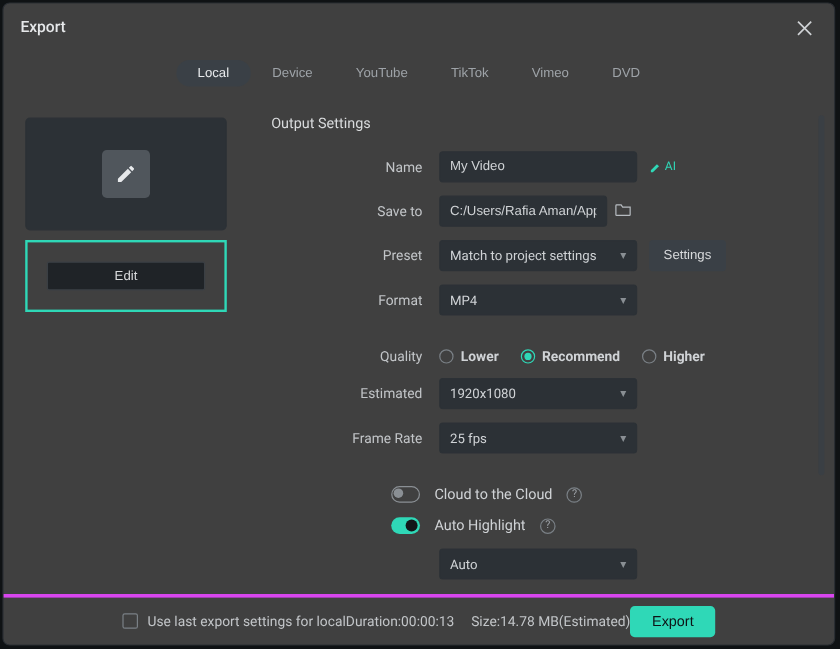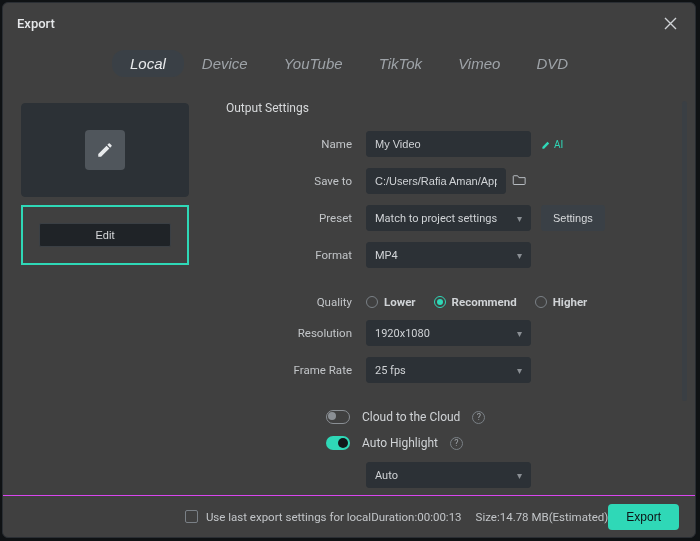--- a/index.html
+++ b/index.html
@@ -28,24 +28,24 @@
 .close-btn { background: none; border: none; color: #cfd2d5; cursor: pointer; padding: 4px; }
 .close-btn svg { display: block; }
 
 .tabs {
   display: flex; gap: 0; justify-content: center;
   padding: 6px 0 10px;
 }
 .tab {
   padding: 5px 18px;
   border-radius: 12px;
-  font-size: 15px;
+  font-size: 11px;
   color: #9ea3a8;
   cursor: pointer;
-  border: none; background: none; font-style: italic;
+  border: none; background: none;
 }
 .tab.active { background: #3a4046; color: #e8eaec; }
 
 .body {
   flex: 1;
   display: flex;
   padding: 8px 18px 0 18px;
   gap: 30px;
   overflow: hidden;
   position: relative;
@@ -163,22 +163,22 @@
 .help-icon {
   width: 13px; height: 13px; border-radius: 50%;
   border: 1px solid #7a8086; color: #9ea3a8;
   display: inline-flex; align-items: center; justify-content: center;
   font-size: 9px; cursor: pointer;
 }
 .spacer-row { height: 16px; }
 
 .footer {
   height: 42px;
-  border-top: 1px solid #d946ef;
-  display: flex; align-items: center; justify-content: flex-end;
+  border-top: 3px solid #d946ef;
+  display: flex; align-items: center; justify-content: center;
   padding: 0 16px;
 }
 .footer-left { display: flex; align-items: center; gap: 8px; font-size: 11.5px; color: #c2c5c8; }
 .checkbox {
   width: 13px; height: 13px; border: 1.5px solid #7a8086; border-radius: 2px;
   cursor: pointer;
 }
 .footer-mid { display: flex; gap: 14px; font-size: 11.5px; color: #c2c5c8; }
 .export-btn {
   height: 26px; padding: 0 18px;
@@ -290,21 +290,21 @@
             <span>Recommend</span>
           </label>
           <label class="radio-opt">
             <span class="radio"></span>
             <span>Higher</span>
           </label>
         </div>
       </div>
 
       <div class="field-row">
-        <div class="field-label">Resolution</div>
+        <div class="field-label">Estimated</div>
         <div class="field-ctrl">
           <div class="select">
             <span>1920x1080</span>
             <span class="chev">▾</span>
           </div>
         </div>
       </div>
 
       <div class="field-row">
         <div class="field-label">Frame Rate</div>

